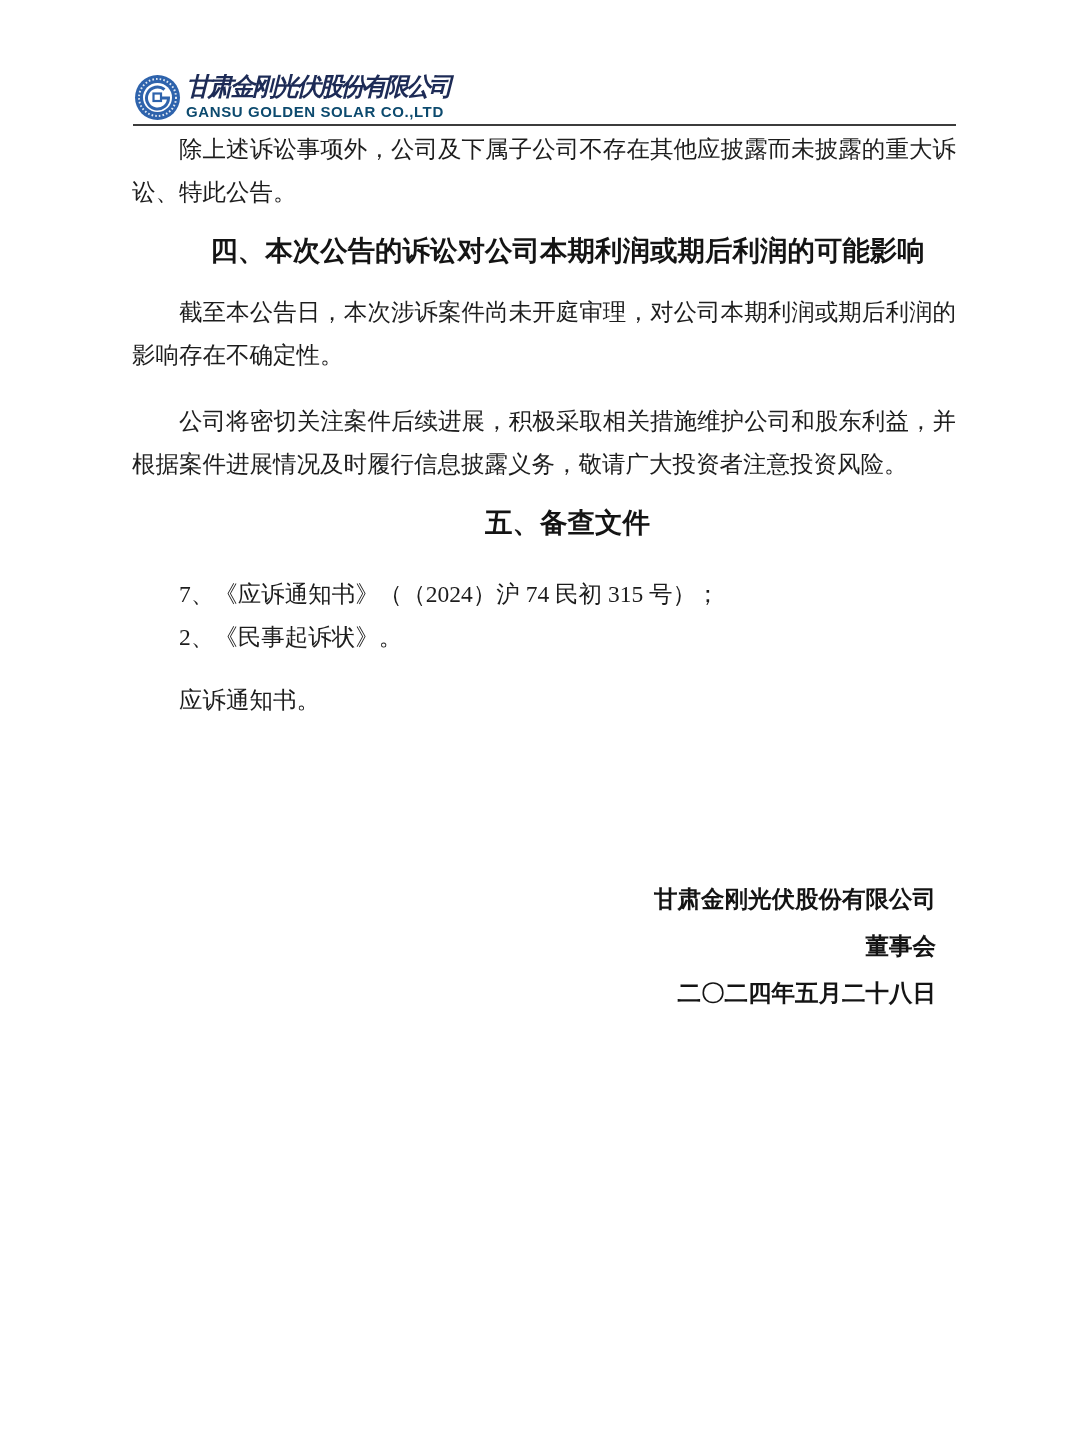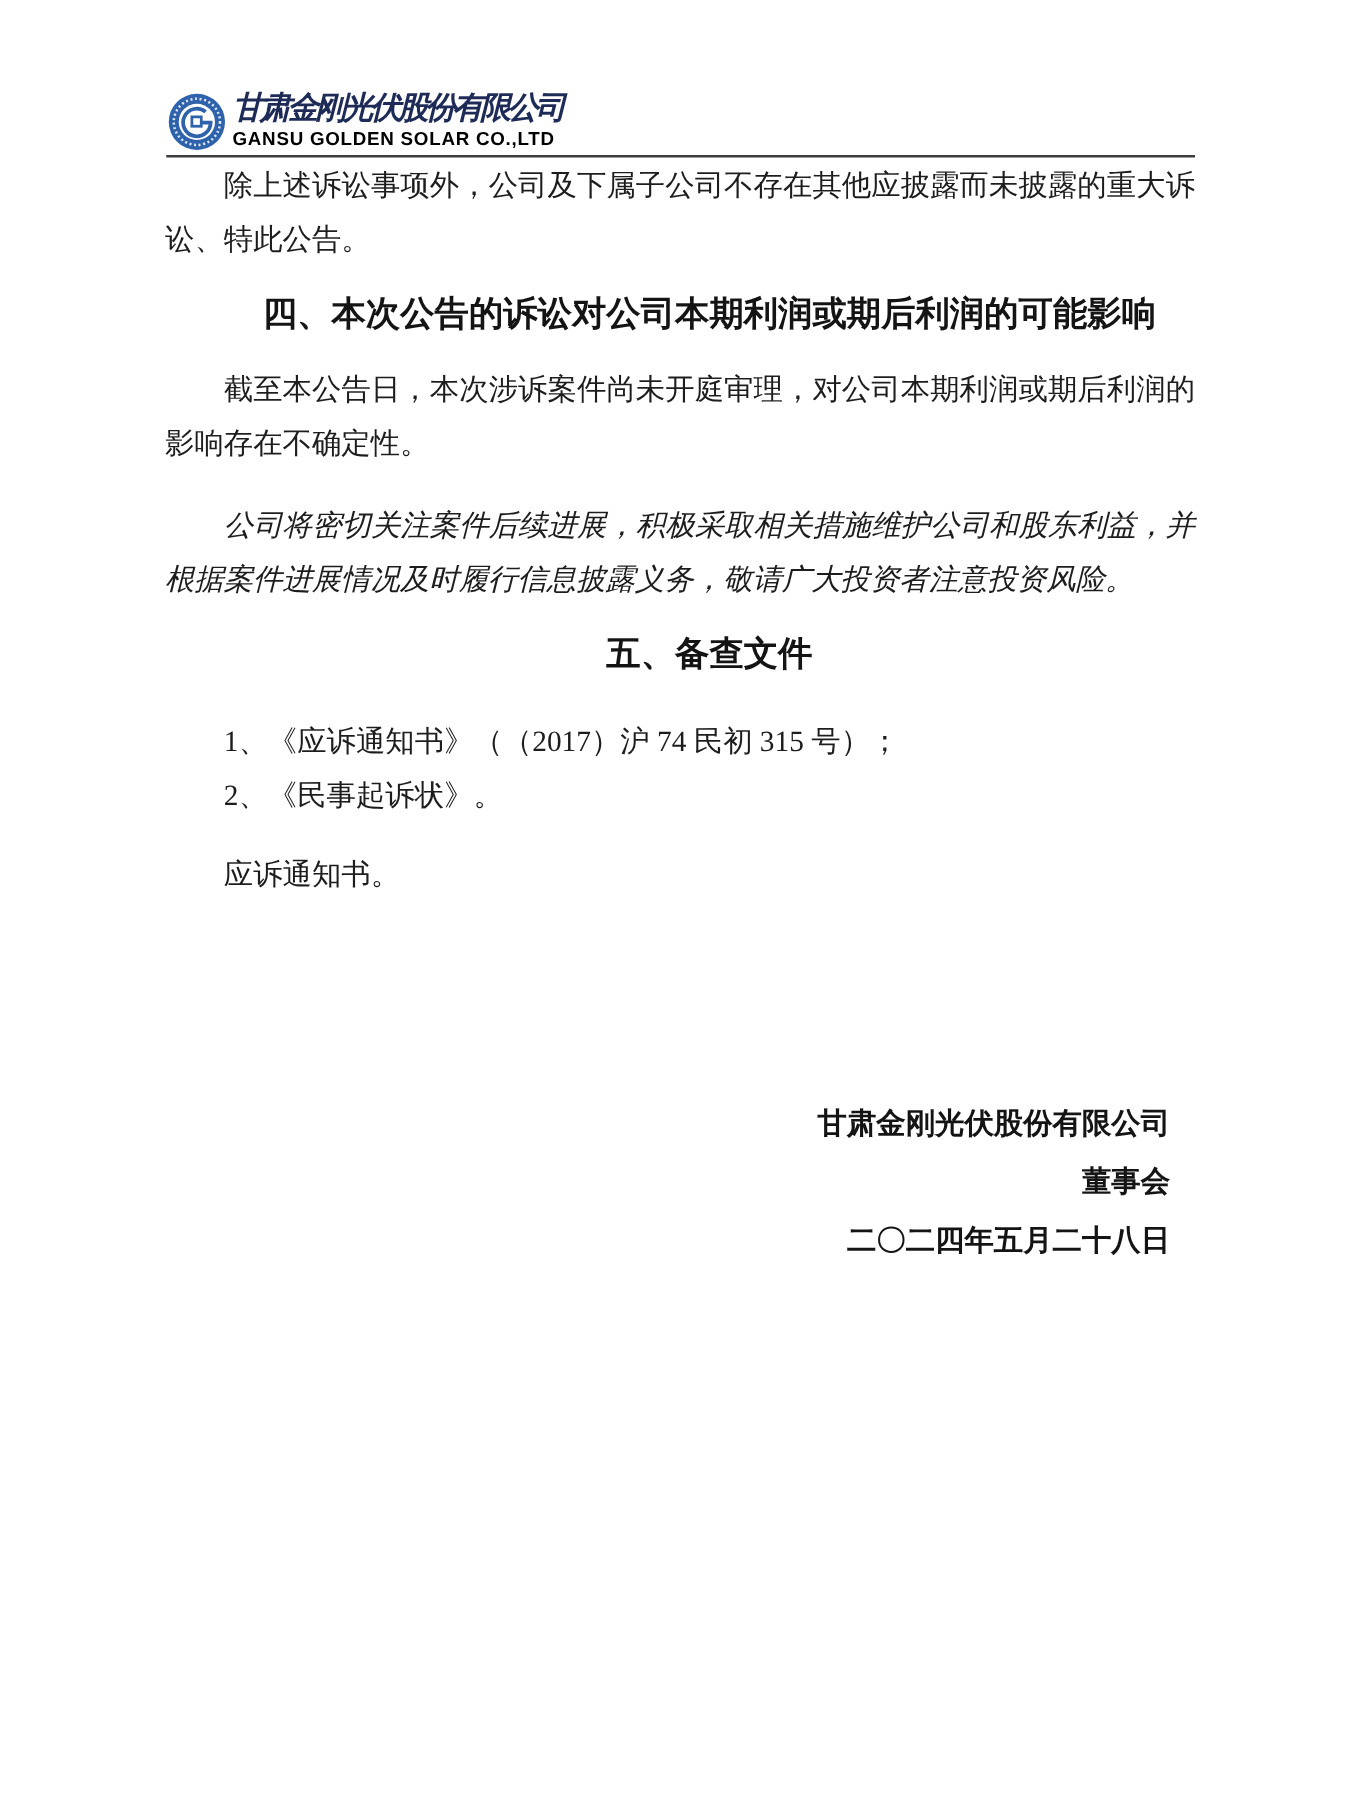--- a/index.html
+++ b/index.html
@@ -34,38 +34,38 @@
     font-weight: bold; font-style: italic;
     letter-spacing: -3px;
     color: #1d2b56;
     white-space: nowrap;
   }
   .logo-en {
     font-family: "Liberation Sans", "DejaVu Sans", sans-serif;
     font-size: 15px; line-height: 17px;
     font-weight: bold;
     letter-spacing: 0.6px;
-    color: #000000;
+    color: #0c4a6e;
     white-space: nowrap;
   }
 
   
   .content {
     position: absolute;
     left: 132px; top: 115px;
     width: 824px;
     font-size: 23.5px;
     line-height: 43px;
     text-align: justify;
   }
   .para { text-indent: 47px; }
   .p-intro  { margin-top: 1px; }
   .h-sec4   { margin-top: 15px; }
   .p-impact { margin-top: 19px; }
-  .p-risk   { margin-top: 23px; font-style: italic; }
+  .p-risk   { margin-top: 23px; }
   .h-sec5   { margin-top: 15px; }
   .doc-item1 { margin-top: 29px; }
   .doc-item2 { }
   .closing   { margin-top: 20px; }
   .doc-heading {
     font-family: "Liberation Sans", "DejaVu Sans", sans-serif;
     font-weight: bold;
     text-indent: 47px;
     text-align: center;
     color: #141414;
@@ -105,21 +105,21 @@
     <p class="para p-intro">除上述诉讼事项外，公司及下属子公司不存在其他应披露而未披露的重大诉讼、特此公告。</p>
 
     <h3 class="doc-heading h-sec4">四、本次公告的诉讼对公司本期利润或期后利润的可能影响</h3>
 
     <p class="para p-impact">截至本公告日，本次涉诉案件尚未开庭审理，对公司本期利润或期后利润的影响存在不确定性。</p>
 
     <p class="para p-risk">公司将密切关注案件后续进展，积极采取相关措施维护公司和股东利益，并根据案件进展情况及时履行信息披露义务，敬请广大投资者注意投资风险。</p>
 
     <h3 class="doc-heading h-sec5">五、备查文件</h3>
 
-    <p class="para doc-item1">1、《应诉通知书》（（2017）沪 74 民初 315 号）；</p>
+    <p class="para doc-item1">7、《应诉通知书》（（2024）沪 74 民初 315 号）；</p>
 
     <p class="para doc-item2">2、《民事起诉状》。</p>
 
     <p class="para closing">应诉通知书。</p>
   </div>
 
   <div class="signature">
     <div>甘肃金刚光伏股份有限公司</div>
     <div>董事会</div>
     <div>二〇二四年五月二十八日</div>

